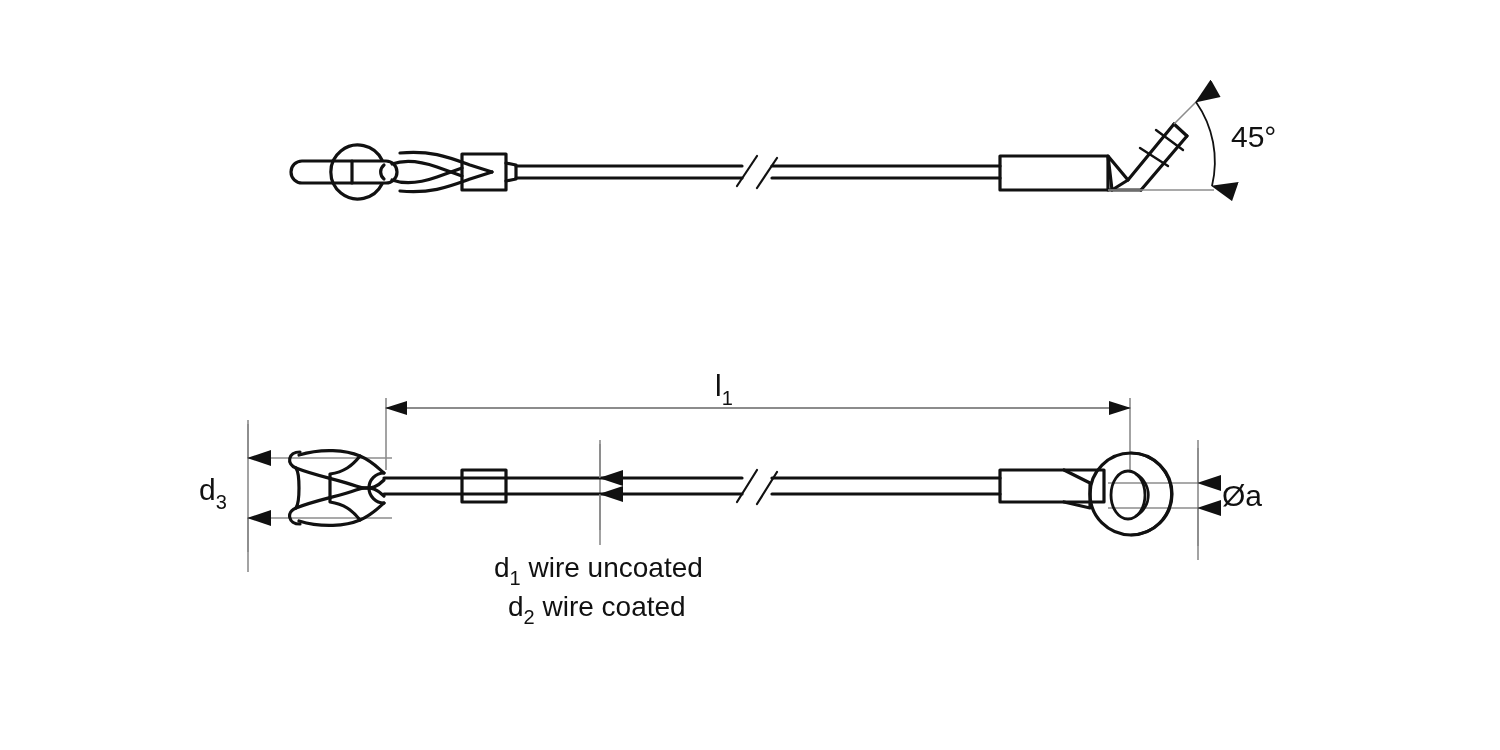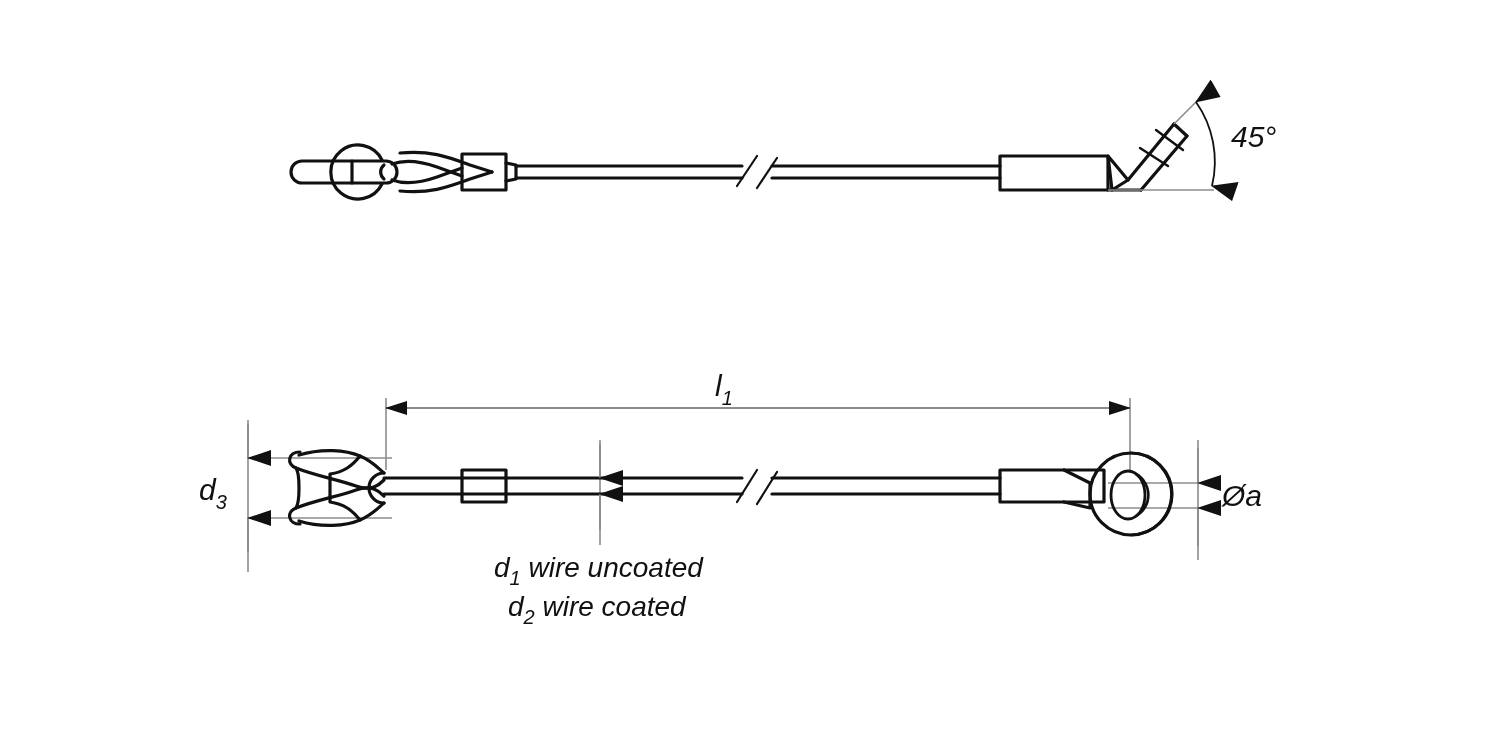--- a/index.html
+++ b/index.html
@@ -1,18 +1,18 @@
 <!DOCTYPE html>
 <html><head>
 <meta charset="utf-8">
 <style>
   html,body{margin:0;padding:0;background:#ffffff;}
   body{width:1500px;height:750px;overflow:hidden;
        font-family:"Liberation Sans","DejaVu Sans",sans-serif;}
-  #sheet{position:relative;width:1500px;height:623px;background:#fff;font-style:italic;}
+  #sheet{position:relative;width:1500px;height:623px;background:#fff;}
   svg{display:block;}
   .lbl{font-family:"Liberation Sans","DejaVu Sans",sans-serif;fill:#111111;}
   .lbl-main{font-size:30px;}
   .lbl-sub{font-size:20px;}
   .lbl-note{font-size:28px;}
 </style>
 </head>
 <body>
 
 <div id="sheet">

